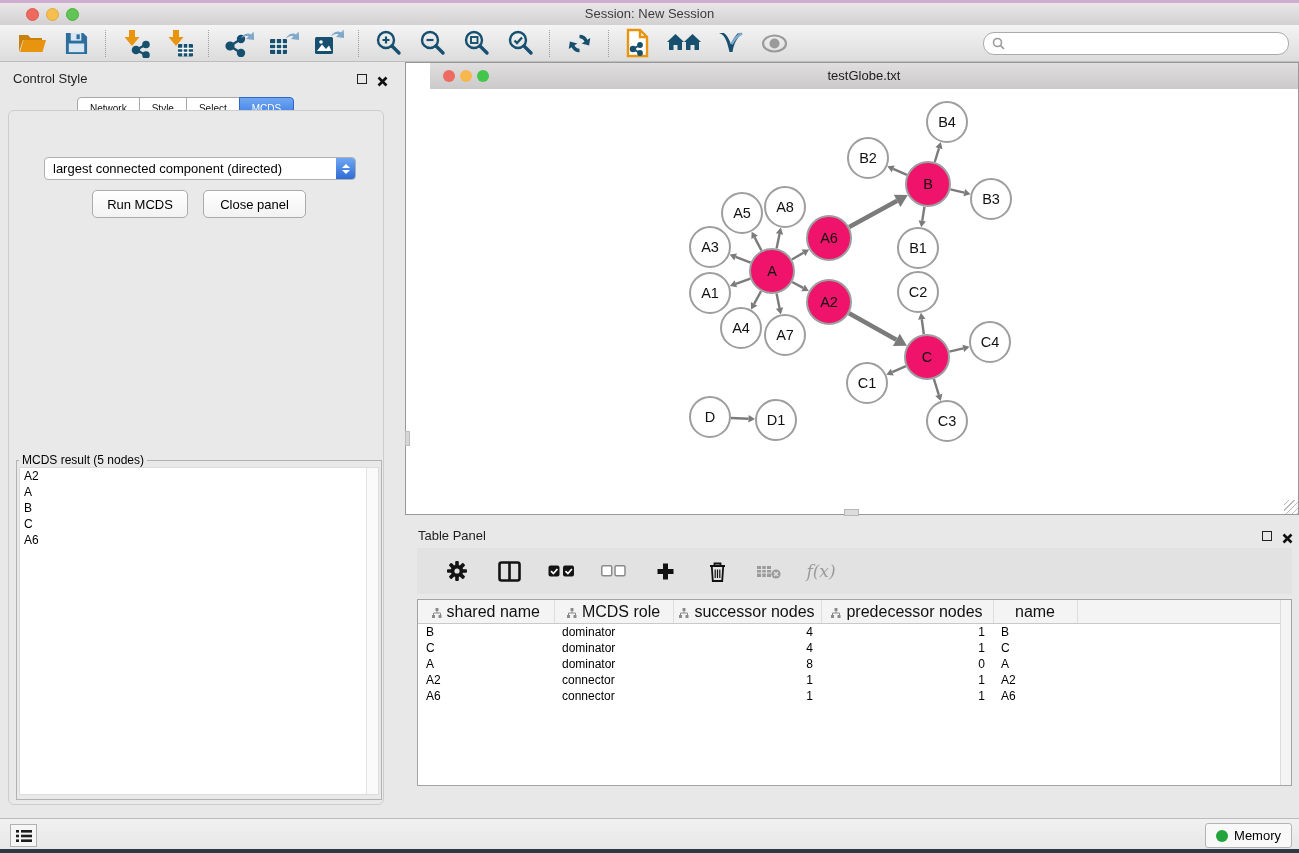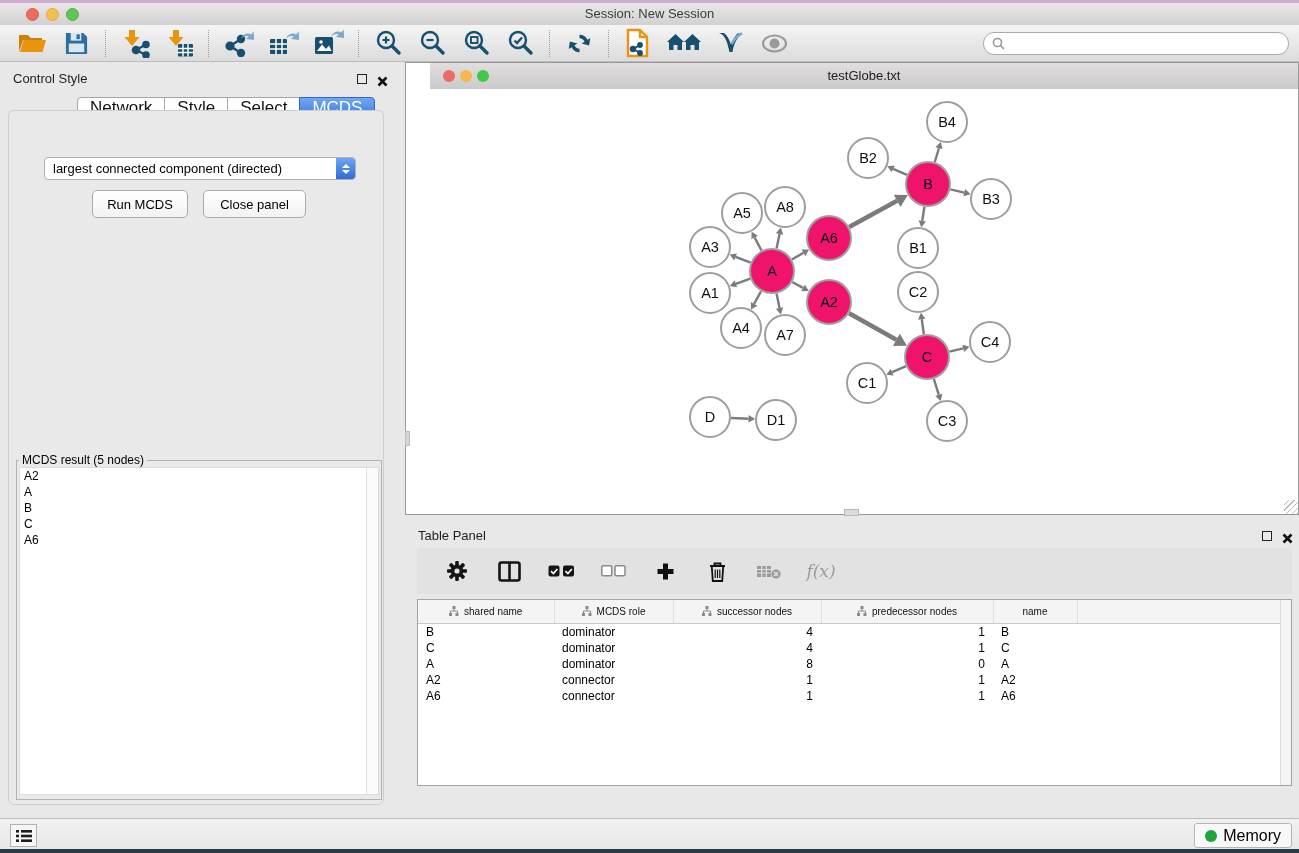--- a/index.html
+++ b/index.html
@@ -36,21 +36,21 @@
   
   #control-panel{position:absolute;left:0;top:0;width:398px;height:756px;}
   #cp-title{position:absolute;left:13px;top:9px;font-size:13px;color:#1f1f1f;}
   .win-float{position:absolute;width:10px;height:10px;border:1.6px solid #222;box-sizing:border-box;}
   .win-close{position:absolute;}
   #cp-float{left:357px;top:12px;}
   #cp-close{left:377px;top:11px;}
   .seg-row{display:flex;}
   #cp-tabs{position:absolute;left:77px;top:35px;}
   .seg{height:20px;box-sizing:content-box;padding:0 12px;display:flex;align-items:center;
-    background:#fff;border:1px solid #a6a6a6;margin-left:-1px;font-size:17px;color:#111;cursor:default;}
+    background:#fff;border:1px solid #a6a6a6;margin-left:-1px;font-size:10px;color:#111;cursor:default;}
   .seg:first-child{border-radius:4px 0 0 4px;margin-left:0;}
   .seg:last-child{border-radius:0 4px 4px 0;}
   .seg.active{background:linear-gradient(#71a9f3,#3876e2);border-color:#2f66c8;color:#fff;}
   #cp-box{position:absolute;left:8px;top:48px;width:376px;height:695px;box-sizing:border-box;
     border:1px solid #cdcdcd;border-radius:6px;background:#e9e9e9;}
   #opt-label{position:absolute;left:8px;top:70px;width:376px;text-align:center;font-size:13px;color:#000;}
   #mcds-dropdown{position:absolute;left:44px;top:95px;width:312px;height:23px;box-sizing:border-box;
     background:#fff;border:1px solid #b0b0b0;border-radius:4px;display:flex;align-items:center;}
   #mcds-dropdown .val{flex:1;font-size:13px;padding-left:8px;color:#000;white-space:nowrap;overflow:hidden;}
   #dd-stepper{width:19px;height:21px;border-radius:0 3px 3px 0;
@@ -99,40 +99,40 @@
   #tp-float{left:857px;top:11px;}
   #tp-close{left:877px;top:10px;}
   #tp-toolbar{position:absolute;left:12px;top:28px;width:875px;height:46px;background:#e2e2e2;
     display:flex;align-items:center;padding-left:14px;box-sizing:border-box;gap:0;}
   #tp-toolbar .tool{padding:0 11px;}
   #fx-label{font-family:"DejaVu Serif",serif;font-style:italic;font-size:17px;color:#9b9b9b;}
   #tp-tablewrap{position:absolute;left:12px;top:79px;width:875px;height:187px;box-sizing:border-box;
     background:#fff;border:1px solid #a3a3a3;overflow:hidden;}
   #node-table{border-collapse:collapse;table-layout:fixed;width:100%;}
   #node-table th{height:21px;background:#f4f4f4;border-bottom:1px solid #c9c9c9;
-    border-right:1px solid #dedede;font-weight:normal;font-size:10px;color:#111;text-align:center;
+    border-right:1px solid #dedede;font-weight:normal;font-size:16px;color:#111;text-align:center;
     overflow:hidden;white-space:nowrap;}
   #node-table th.filler{border-right:none;}
   #node-table td{height:16px;font-size:12px;color:#000;padding:0 8px;white-space:nowrap;overflow:hidden;}
   #node-table td.num{text-align:right;}
   .hicon{vertical-align:-1px;margin-right:5px;}
   #tp-scroll{position:absolute;right:0;top:0;bottom:0;width:10px;background:#f4f4f4;
     border-left:1px solid #dcdcdc;}
   #tp-tabs{position:absolute;left:0;right:0;top:270px;display:flex;justify-content:center;}
 
   
   #status-bar{left:0;top:818px;width:1299px;height:31px;box-sizing:border-box;
     background:linear-gradient(#f1f1f1,#e7e7e7);border-top:1px solid #bcbcbc;}
   #list-btn{position:absolute;left:10px;top:5px;width:27px;height:23px;box-sizing:border-box;
     background:#f6f6f6;border:1px solid #b2b2b2;display:flex;align-items:center;justify-content:center;}
   #memory-btn{position:absolute;right:7px;top:4px;height:25px;box-sizing:border-box;
     background:#f8f8f8;border:1px solid #b5b5b5;border-radius:3px;display:flex;align-items:center;
     gap:6px;padding:0 10px;}
   #memory-dot{width:12px;height:12px;border-radius:50%;background:#23a33b;}
-  #memory-label{font-size:16px;color:#000;}
+  #memory-label{font-size:13px;color:#000;}
   #bottom-strip{left:0;top:849px;width:1299px;height:4px;background:#2d3943;}
 </style>
 </head>
 <body>
 
 <div id="desktop-strip" class="abs"></div>
 
 <div id="titlebar" class="abs">
   <div class="tl t-red"></div>
   <div class="tl t-yel"></div>

